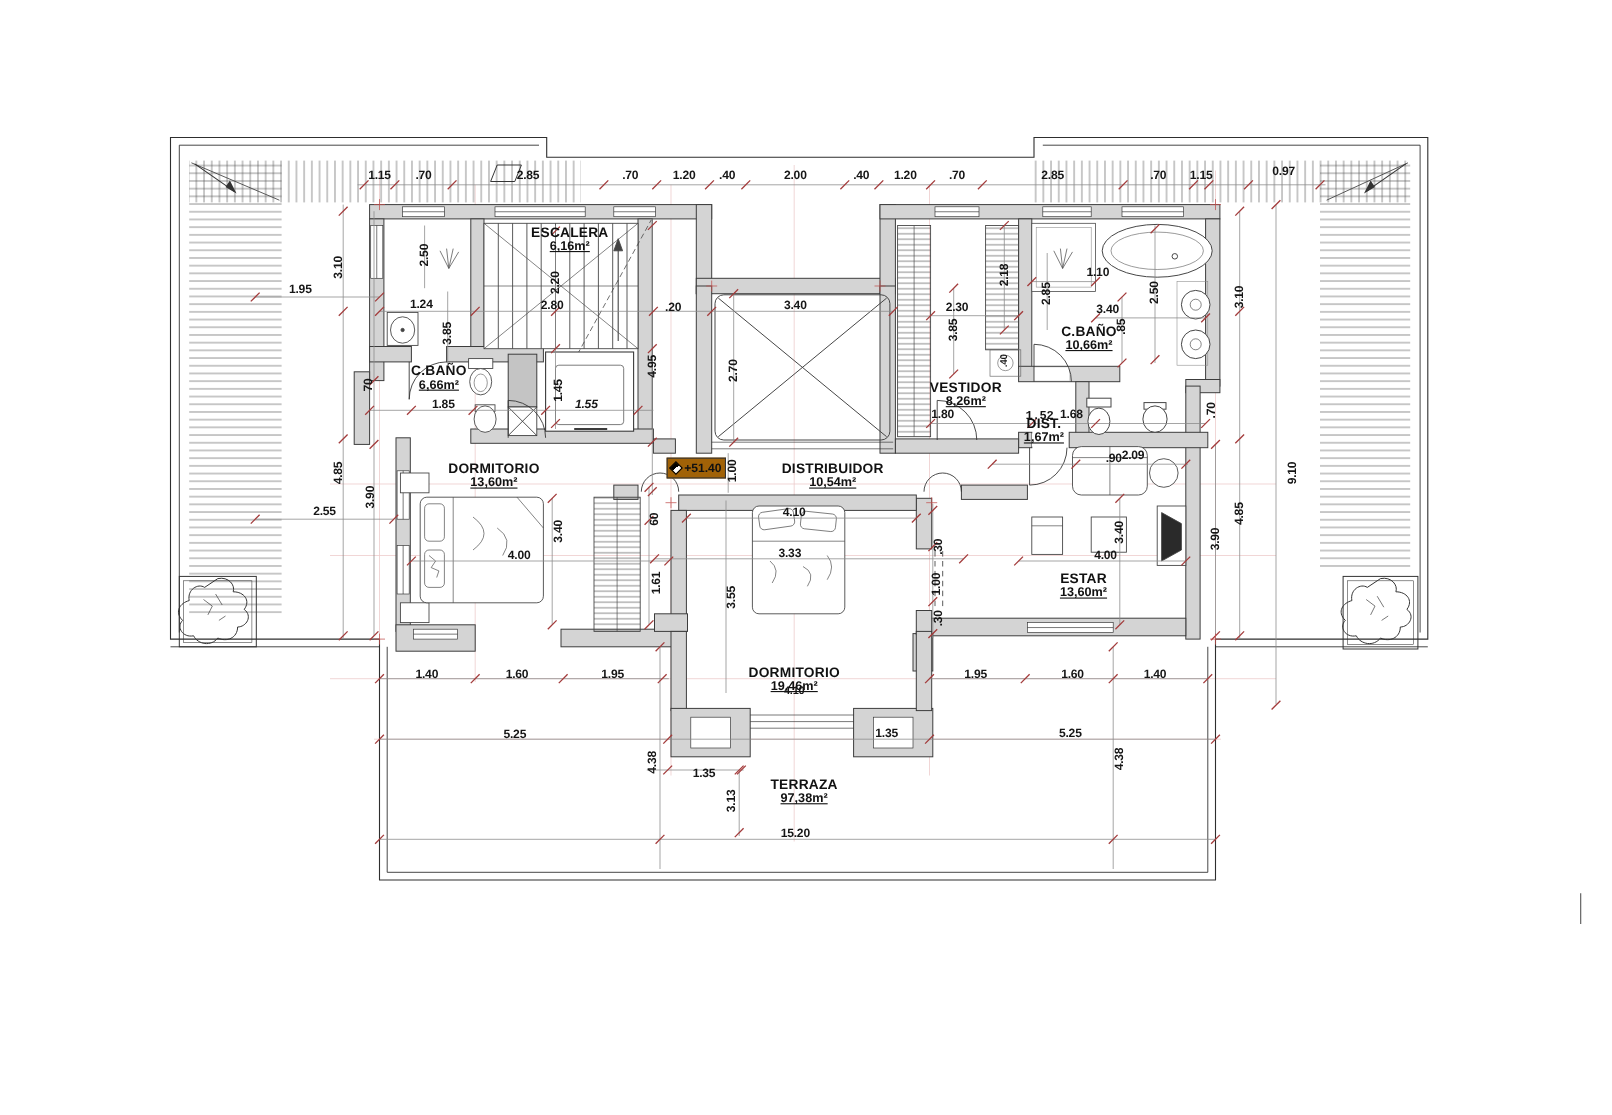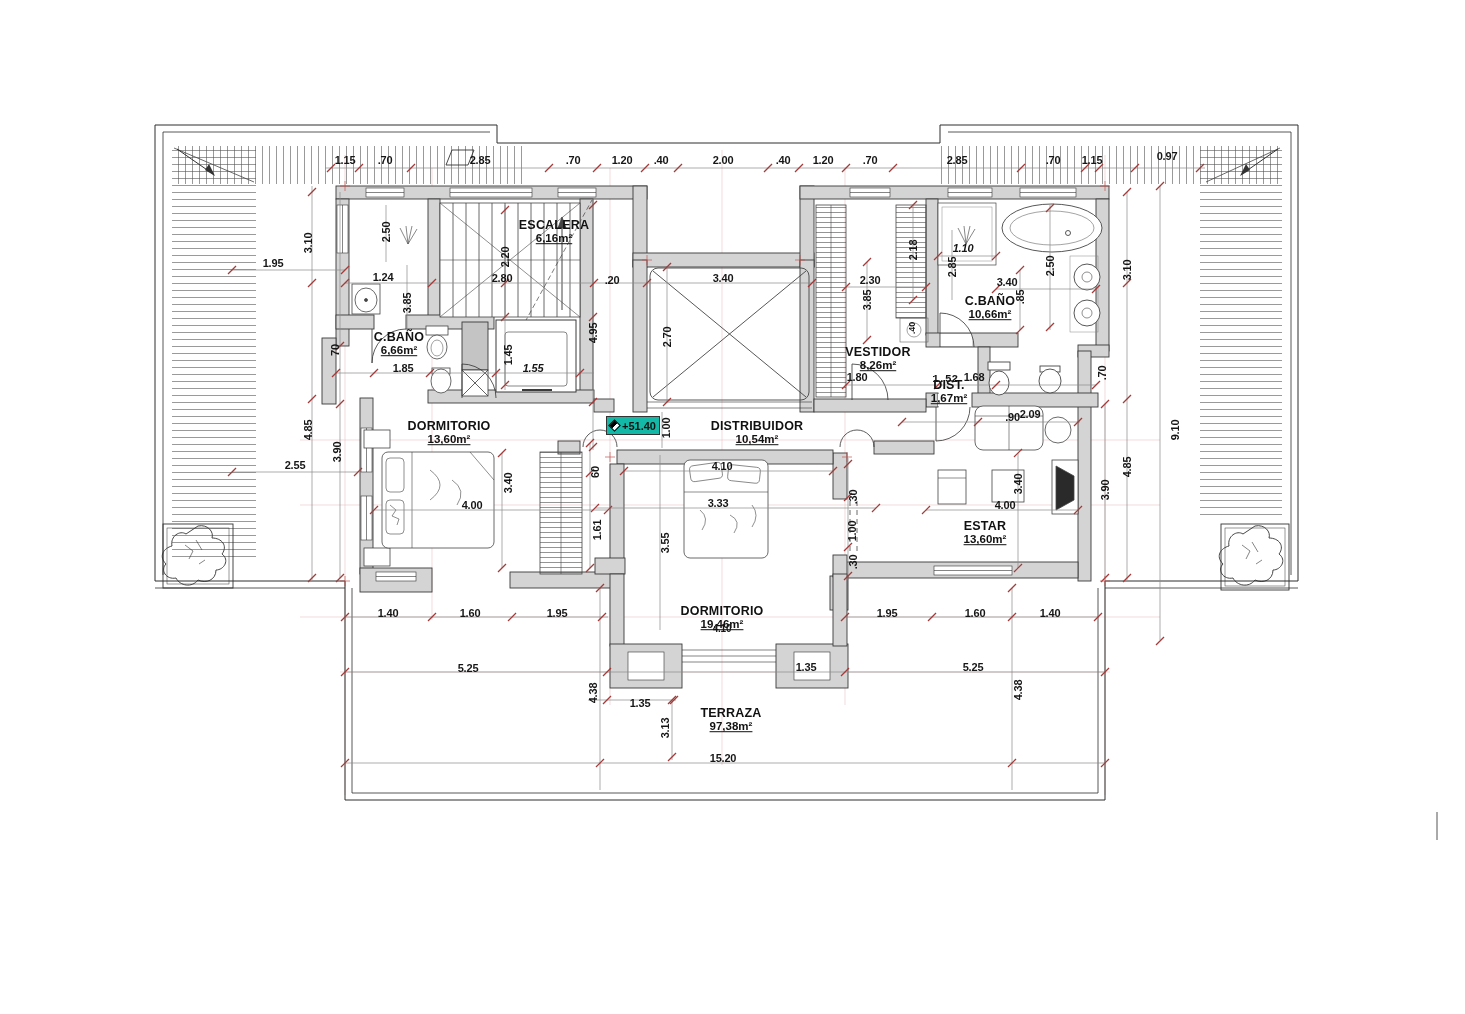--- a/index.html
+++ b/index.html
@@ -6,21 +6,21 @@
   .canvas{position:relative;width:1465px;height:1014px;background:#ffffff;overflow:hidden;
           font-family:"Liberation Sans",sans-serif;}
   .canvas svg{position:absolute;left:0;top:0;}
   #labels-layer{position:absolute;left:0;top:0;width:100%;height:100%;pointer-events:none;}
   .lbl{position:absolute;transform:translate(-50%,-50%);
        font:600 11px/1.1 "Liberation Sans",sans-serif;color:#161616;
        white-space:nowrap;letter-spacing:-0.2px;}
   .room-lbl{position:absolute;transform:translate(-50%,-50%);text-align:center;white-space:nowrap;}
   .room-name{font:700 12.5px/1.15 "Liberation Sans",sans-serif;color:#111;letter-spacing:0.2px;}
   .room-area{font:600 11.5px/1.15 "Liberation Sans",sans-serif;color:#111;text-decoration:underline;}
-  #level-marker{position:absolute;left:606px;top:416px;width:54px;height:19px;background:#14b8a6;
+  #level-marker{position:absolute;left:606px;top:416px;width:54px;height:19px;background:#a16207;
        border:1px solid #333;display:flex;align-items:center;gap:3px;padding:0 3px;box-sizing:border-box;}
   #level-marker .diamond{width:7px;height:7px;flex:0 0 auto;transform:rotate(45deg);
        background:linear-gradient(90deg,#000 50%,#fff 50%);border:1px solid #000;}
   #level-marker .lvl-text{font:700 11px "Liberation Sans",sans-serif;color:#111;}
 </style>
 </head>
 <body>
 
 <div class="canvas">
 
@@ -467,21 +467,21 @@
   </g>
 
   <line x1="1437" y1="812" x2="1437" y2="840" stroke="#555" stroke-width="1"></line>
 </svg>
 
 <div id="labels-layer">
   <div id="level-marker">
     <span class="diamond"></span>
     <span class="lvl-text">+51.40</span>
   </div>
-<div class="room-lbl" style="left: 518px; top: 232px; margin-left: 36px;">
+<div class="room-lbl" style="left: 518px; top: 218px;">
         <div class="room-name">ESCALERA</div>
         <div class="room-area">6,16m²</div>
       </div>
       <div class="room-lbl" style="left: 399px; top: 344px;">
         <div class="room-name">C.BAÑO</div>
         <div class="room-area">6,66m²</div>
       </div>
       <div class="room-lbl" style="left: 449px; top: 433px;">
         <div class="room-name">DORMITORIO</div>
         <div class="room-area">13,60m²</div>
@@ -554,21 +554,21 @@
       <div class="lbl" style="left: 722px; top: 466px; transform: translate(-50%, -50%);">4.10</div>
       <div class="lbl" style="left: 718px; top: 503px; transform: translate(-50%, -50%);">3.33</div>
       <div class="lbl" style="left: 665px; top: 543px; transform: translate(-50%, -50%) rotate(-90deg);">3.55</div>
       <div class="lbl" style="left: 853px; top: 497px; transform: translate(-50%, -50%) rotate(-90deg);">.30</div>
       <div class="lbl" style="left: 852px; top: 531px; transform: translate(-50%, -50%) rotate(-90deg);">1.00</div>
       <div class="lbl" style="left: 853px; top: 562px; transform: translate(-50%, -50%) rotate(-90deg);">.30</div>
       <div class="lbl" style="left: 722px; top: 628px; font-size: 10px; transform: translate(-50%, -50%);">4.10</div>
       <div class="lbl" style="left: 870px; top: 280px; transform: translate(-50%, -50%);">2.30</div>
       <div class="lbl" style="left: 867px; top: 300px; transform: translate(-50%, -50%) rotate(-90deg);">3.85</div>
       <div class="lbl" style="left: 913px; top: 250px; transform: translate(-50%, -50%) rotate(-90deg);">2.18</div>
-      <div class="lbl" style="left: 963px; top: 248px; transform: translate(-50%, -50%); font-style: italic;">1.10</div>
+      <div class="lbl" style="left: 998px; top: 248px; transform: translate(-50%, -50%);">1.10</div>
       <div class="lbl" style="left: 952px; top: 267px; transform: translate(-50%, -50%) rotate(-90deg);">2.85</div>
       <div class="lbl" style="left: 1007px; top: 282px; transform: translate(-50%, -50%);">3.40</div>
       <div class="lbl" style="left: 1020px; top: 297px; transform: translate(-50%, -50%) rotate(-90deg);">.85</div>
       <div class="lbl" style="left: 1050px; top: 266px; transform: translate(-50%, -50%) rotate(-90deg);">2.50</div>
       <div class="lbl" style="left: 1127px; top: 270px; transform: translate(-50%, -50%) rotate(-90deg);">3.10</div>
       <div class="lbl" style="left: 913px; top: 328px; font-size: 9px; transform: translate(-50%, -50%) rotate(-90deg);">.40</div>
       <div class="lbl" style="left: 857px; top: 377px; transform: translate(-50%, -50%);">1.80</div>
       <div class="lbl" style="left: 945px; top: 379px; transform: translate(-50%, -50%); font-family: Liberation Mono, monospace;">1.52</div>
       <div class="lbl" style="left: 974px; top: 377px; transform: translate(-50%, -50%);">1.68</div>
       <div class="lbl" style="left: 1102px; top: 373px; transform: translate(-50%, -50%) rotate(-90deg);">.70</div>

